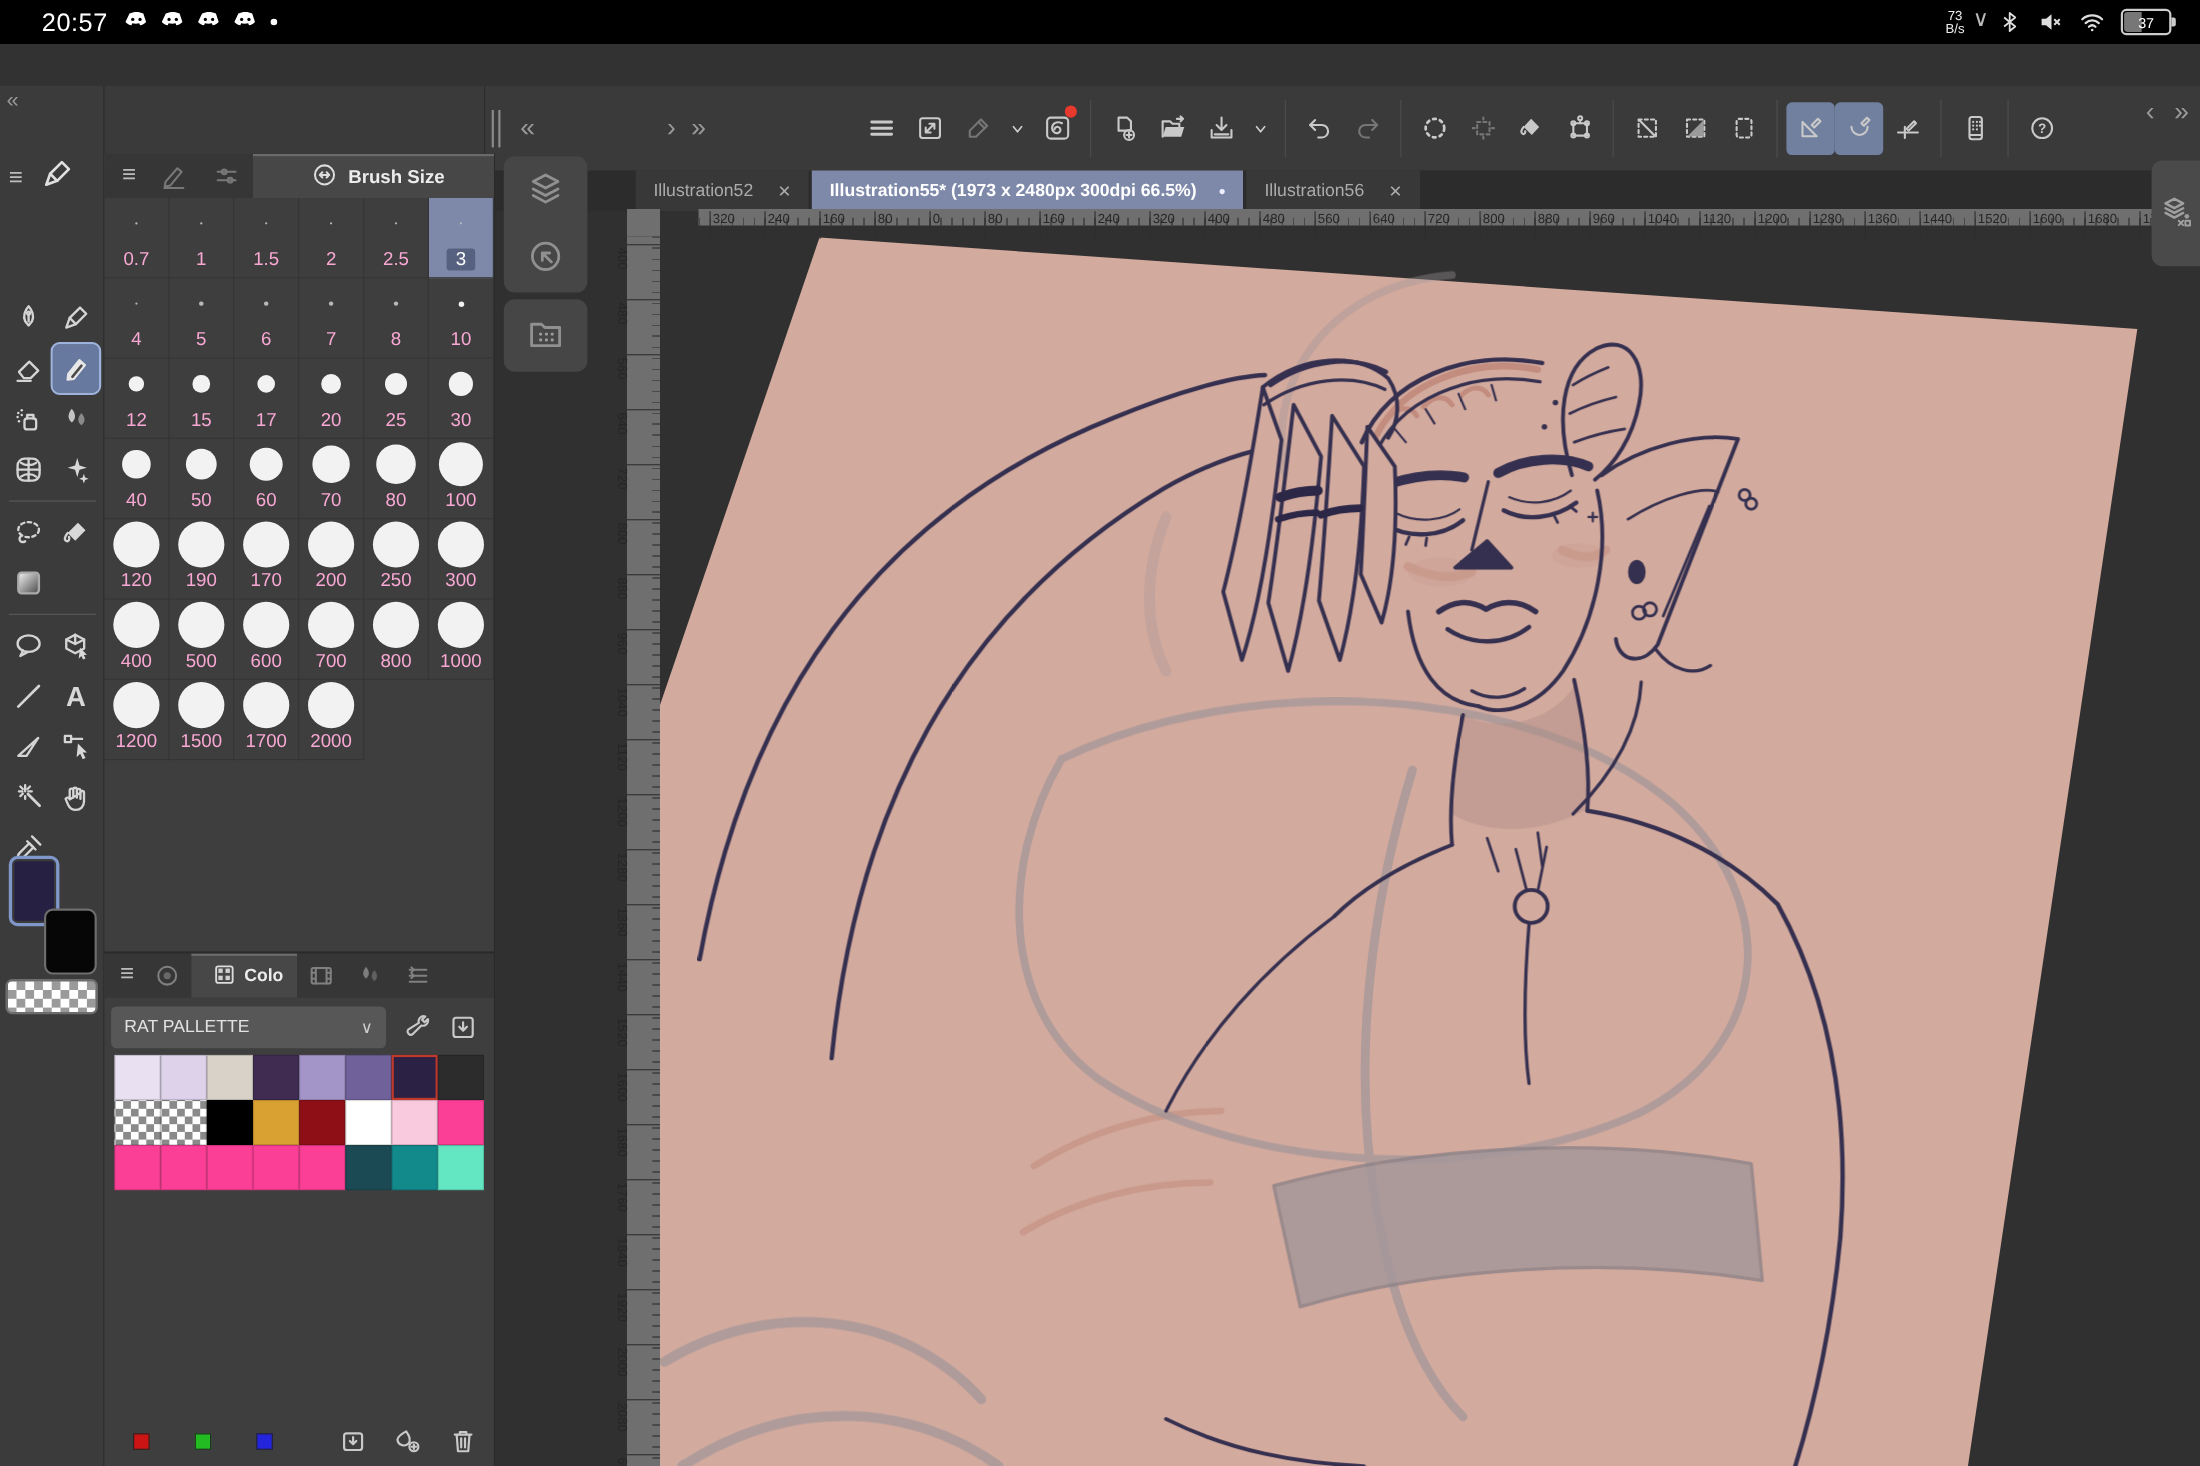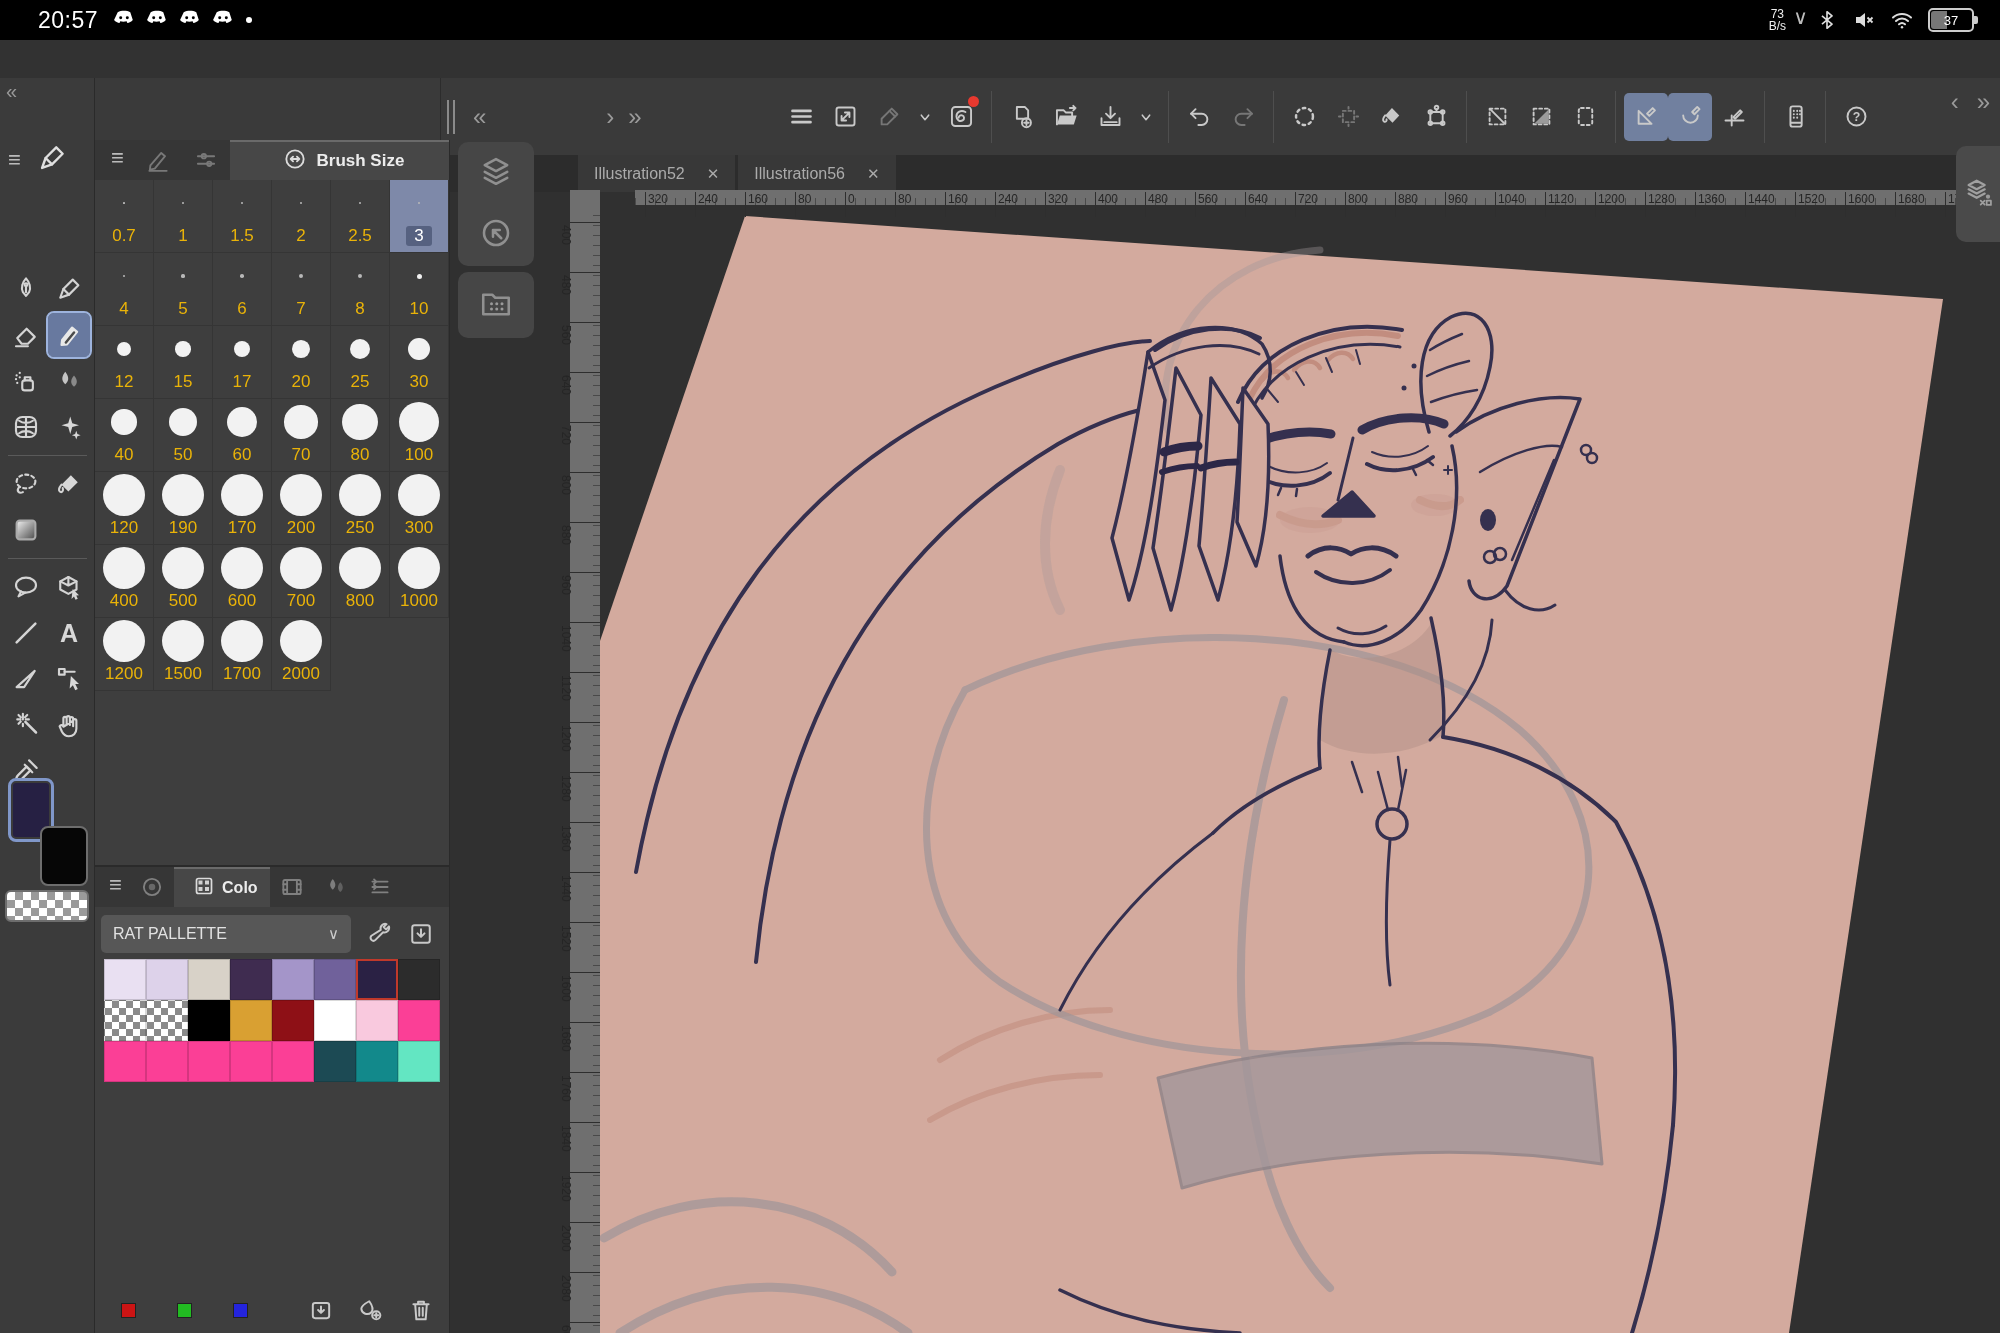--- a/index.html
+++ b/index.html
@@ -78,21 +78,21 @@
   #brushpanel { position:absolute; left:95px; top:140px; width:355px; height:725px; background:#3e3e3e; border-right:1px solid #2a2a2a; }
   #brush-hdr { height:40px; display:flex; align-items:stretch; background:#363636; }
   #brush-hdr .ham { color:#bbb; font-size:22px; padding:5px 10px 0 16px; }
   .phdr-btn { width:48px; display:flex; align-items:center; justify-content:center; opacity:.45; }
   #brush-tab { flex:1; background:#474747; display:flex; align-items:center; justify-content:center; border-top:2px solid #6a6a6a; }
   #brush-tab span { color:#ececec; font-size:17px; font-weight:bold; margin-left:8px; }
   #brush-grid { display:grid; grid-template-columns:repeat(6,1fr); }
   .bcell { height:73px; border-right:1px solid #353535; border-bottom:1px solid #353535;
     display:flex; flex-direction:column; align-items:center; justify-content:flex-end; padding-bottom:6px; }
   .bcell .dotwrap { flex:1; display:flex; align-items:center; justify-content:center; }
-  .bcell .num { color:#eab308; font-size:17px; }
+  .bcell .num { color:#f9a8d4; font-size:17px; }
   .bcell.sel { background:#7e89a9; }
   .bcell.sel .num { background:#566180; color:#fff; padding:0 8px; border-radius:3px; }
   .bdot { border-radius:50%; background:#f2f2f2; }
   .bdot.tiny { background:#b8b8b8; }
 
   
   #colorpanel { position:absolute; left:95px; top:865px; width:355px; height:468px; background:#3e3e3e;
     border-top:2px solid #2a2a2a; border-right:1px solid #2a2a2a; }
   #color-hdr { height:40px; display:flex; align-items:stretch; background:#363636; }
   #color-hdr .ham { color:#bbb; font-size:22px; padding:5px 8px 0 14px; }
@@ -380,20 +380,24 @@
   <div id="tb-right">
     <span>‹</span>
     <span>»</span>
   </div>
 
   <div id="tabbar">
     <div id="tabs">
         <div class="tab">
           <span>Illustration52</span>
           <span class="close">✕</span>
+        </div>
+        <div class="tab active">
+          <span>Illustration55* (1973 x 2480px 300dpi 66.5%)</span>
+          <span class="dot">●</span>
         </div>
         <div class="tab">
           <span>Illustration56</span>
           <span class="close">✕</span>
         </div>
       </div>
   </div>
   <div id="tab-chevron">∨</div>
 
   <div id="workspace"></div>

